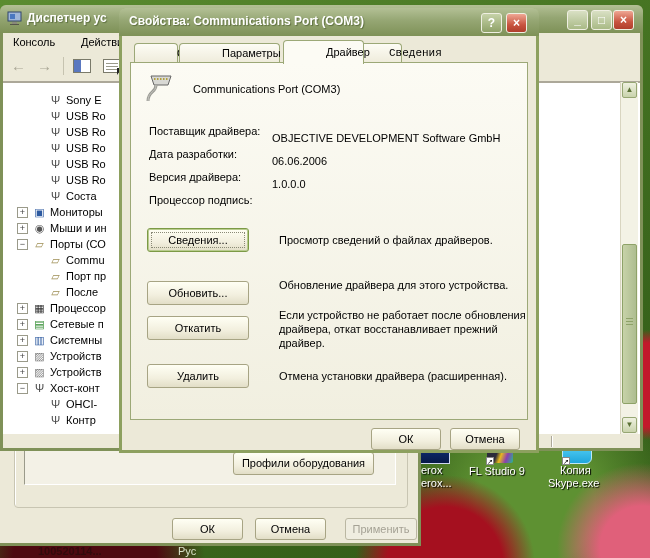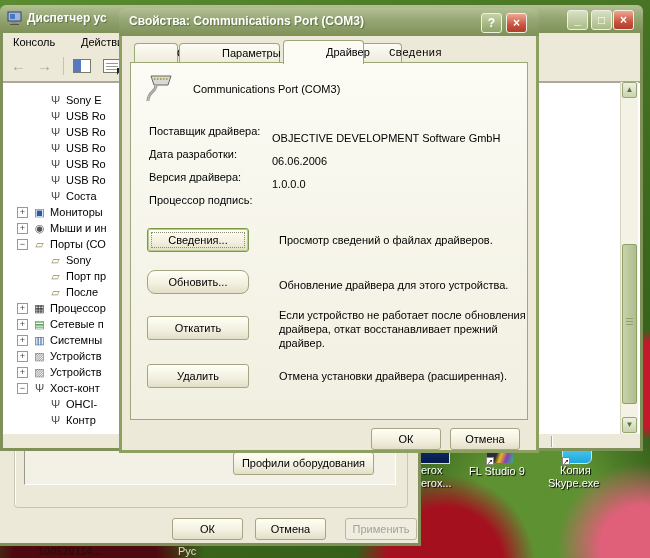--- a/index.html
+++ b/index.html
@@ -235,21 +235,21 @@
           <span class="ticon ic-mouse">◉</span>
           <span class="tlabel">Мыши и ин</span>
         </div>
       <div class="trow lvl1" style="top:153px;">
           <span class="texp">−</span>
           <span class="ticon ic-port">▱</span>
           <span class="tlabel">Порты (СО</span>
         </div>
       <div class="trow lvl2" style="top:169px;">
           <span class="ticon ic-port">▱</span>
-          <span class="tlabel">Sony</span>
+          <span class="tlabel">Commu</span>
         </div>
       <div class="trow lvl2" style="top:185px;">
           <span class="ticon ic-port">▱</span>
           <span class="tlabel">Порт пр</span>
         </div>
       <div class="trow lvl2" style="top:201px;">
           <span class="ticon ic-port">▱</span>
           <span class="tlabel">После</span>
         </div>
       <div class="trow lvl1" style="top:217px;">
@@ -328,21 +328,21 @@
       <span class="fld-value" style="top:62px;">OBJECTIVE DEVELOPMENT Software GmbH</span>
       <span class="fld-label" style="top:85px;">Дата разработки:</span>
       <span class="fld-value" style="top:85px;text-align:right;">06.06.2006</span>
       <span class="fld-label" style="top:108px;">Версия драйвера:</span>
       <span class="fld-value" style="top:108px;">1.0.0.0</span>
       <span class="fld-label" style="top:131px;">Процессор подпись:</span>
 
       <div class="xp-btn act-btn default" style="top:165px;">Сведения...</div>
       <div class="act-desc" style="top:170px;">Просмотр сведений о файлах драйверов.</div>
 
-      <div class="xp-btn act-btn" style="top:207px;border-radius:8px;">Обновить...</div>
+      <div class="xp-btn act-btn" style="top:218px;">Обновить...</div>
       <div class="act-desc" style="top:215px;">Обновление драйвера для этого устройства.</div>
 
       <div class="xp-btn act-btn" style="top:253px;">Откатить</div>
       <div class="act-desc" style="top:245px;">Если устройство не работает после обновления драйвера, откат восстанавливает прежний драйвер.</div>
 
       <div class="xp-btn act-btn" style="top:301px;">Удалить</div>
       <div class="act-desc" style="top:306px;">Отмена установки драйвера (расширенная).</div>
     </div>
 
     <div class="xp-btn" style="left:249px;top:417px;width:70px;height:22px;line-height:20px;">ОК</div>

